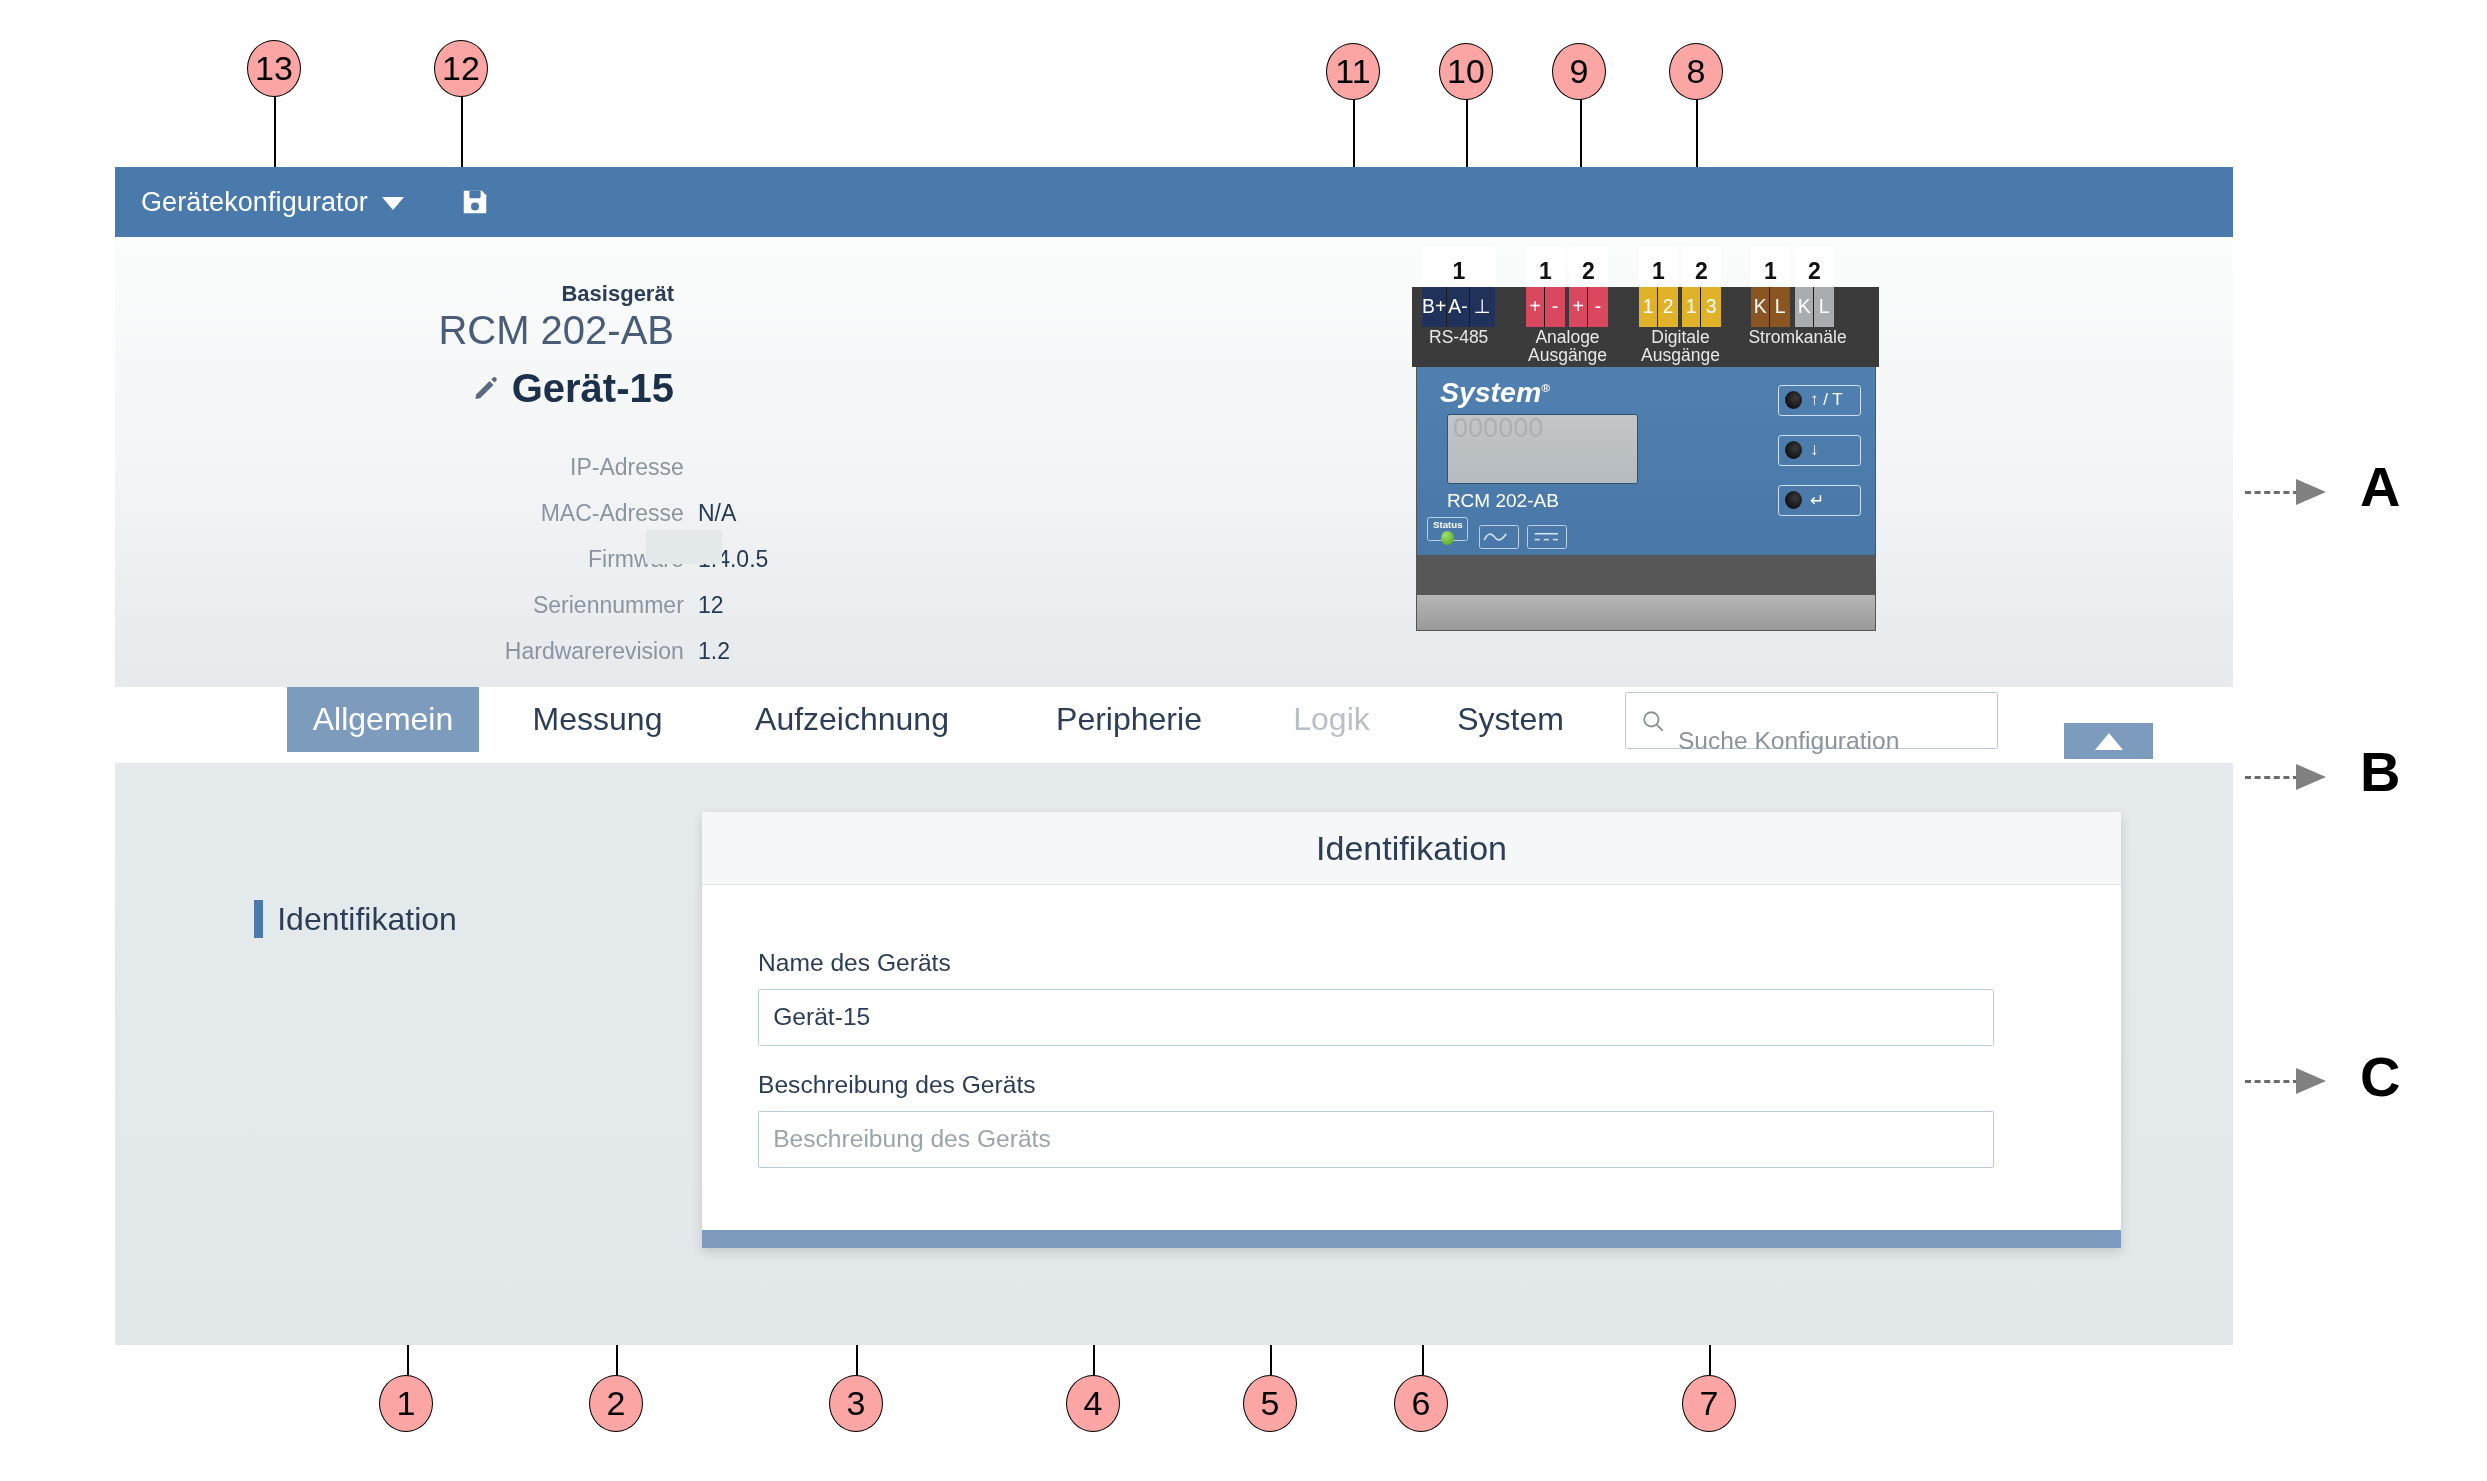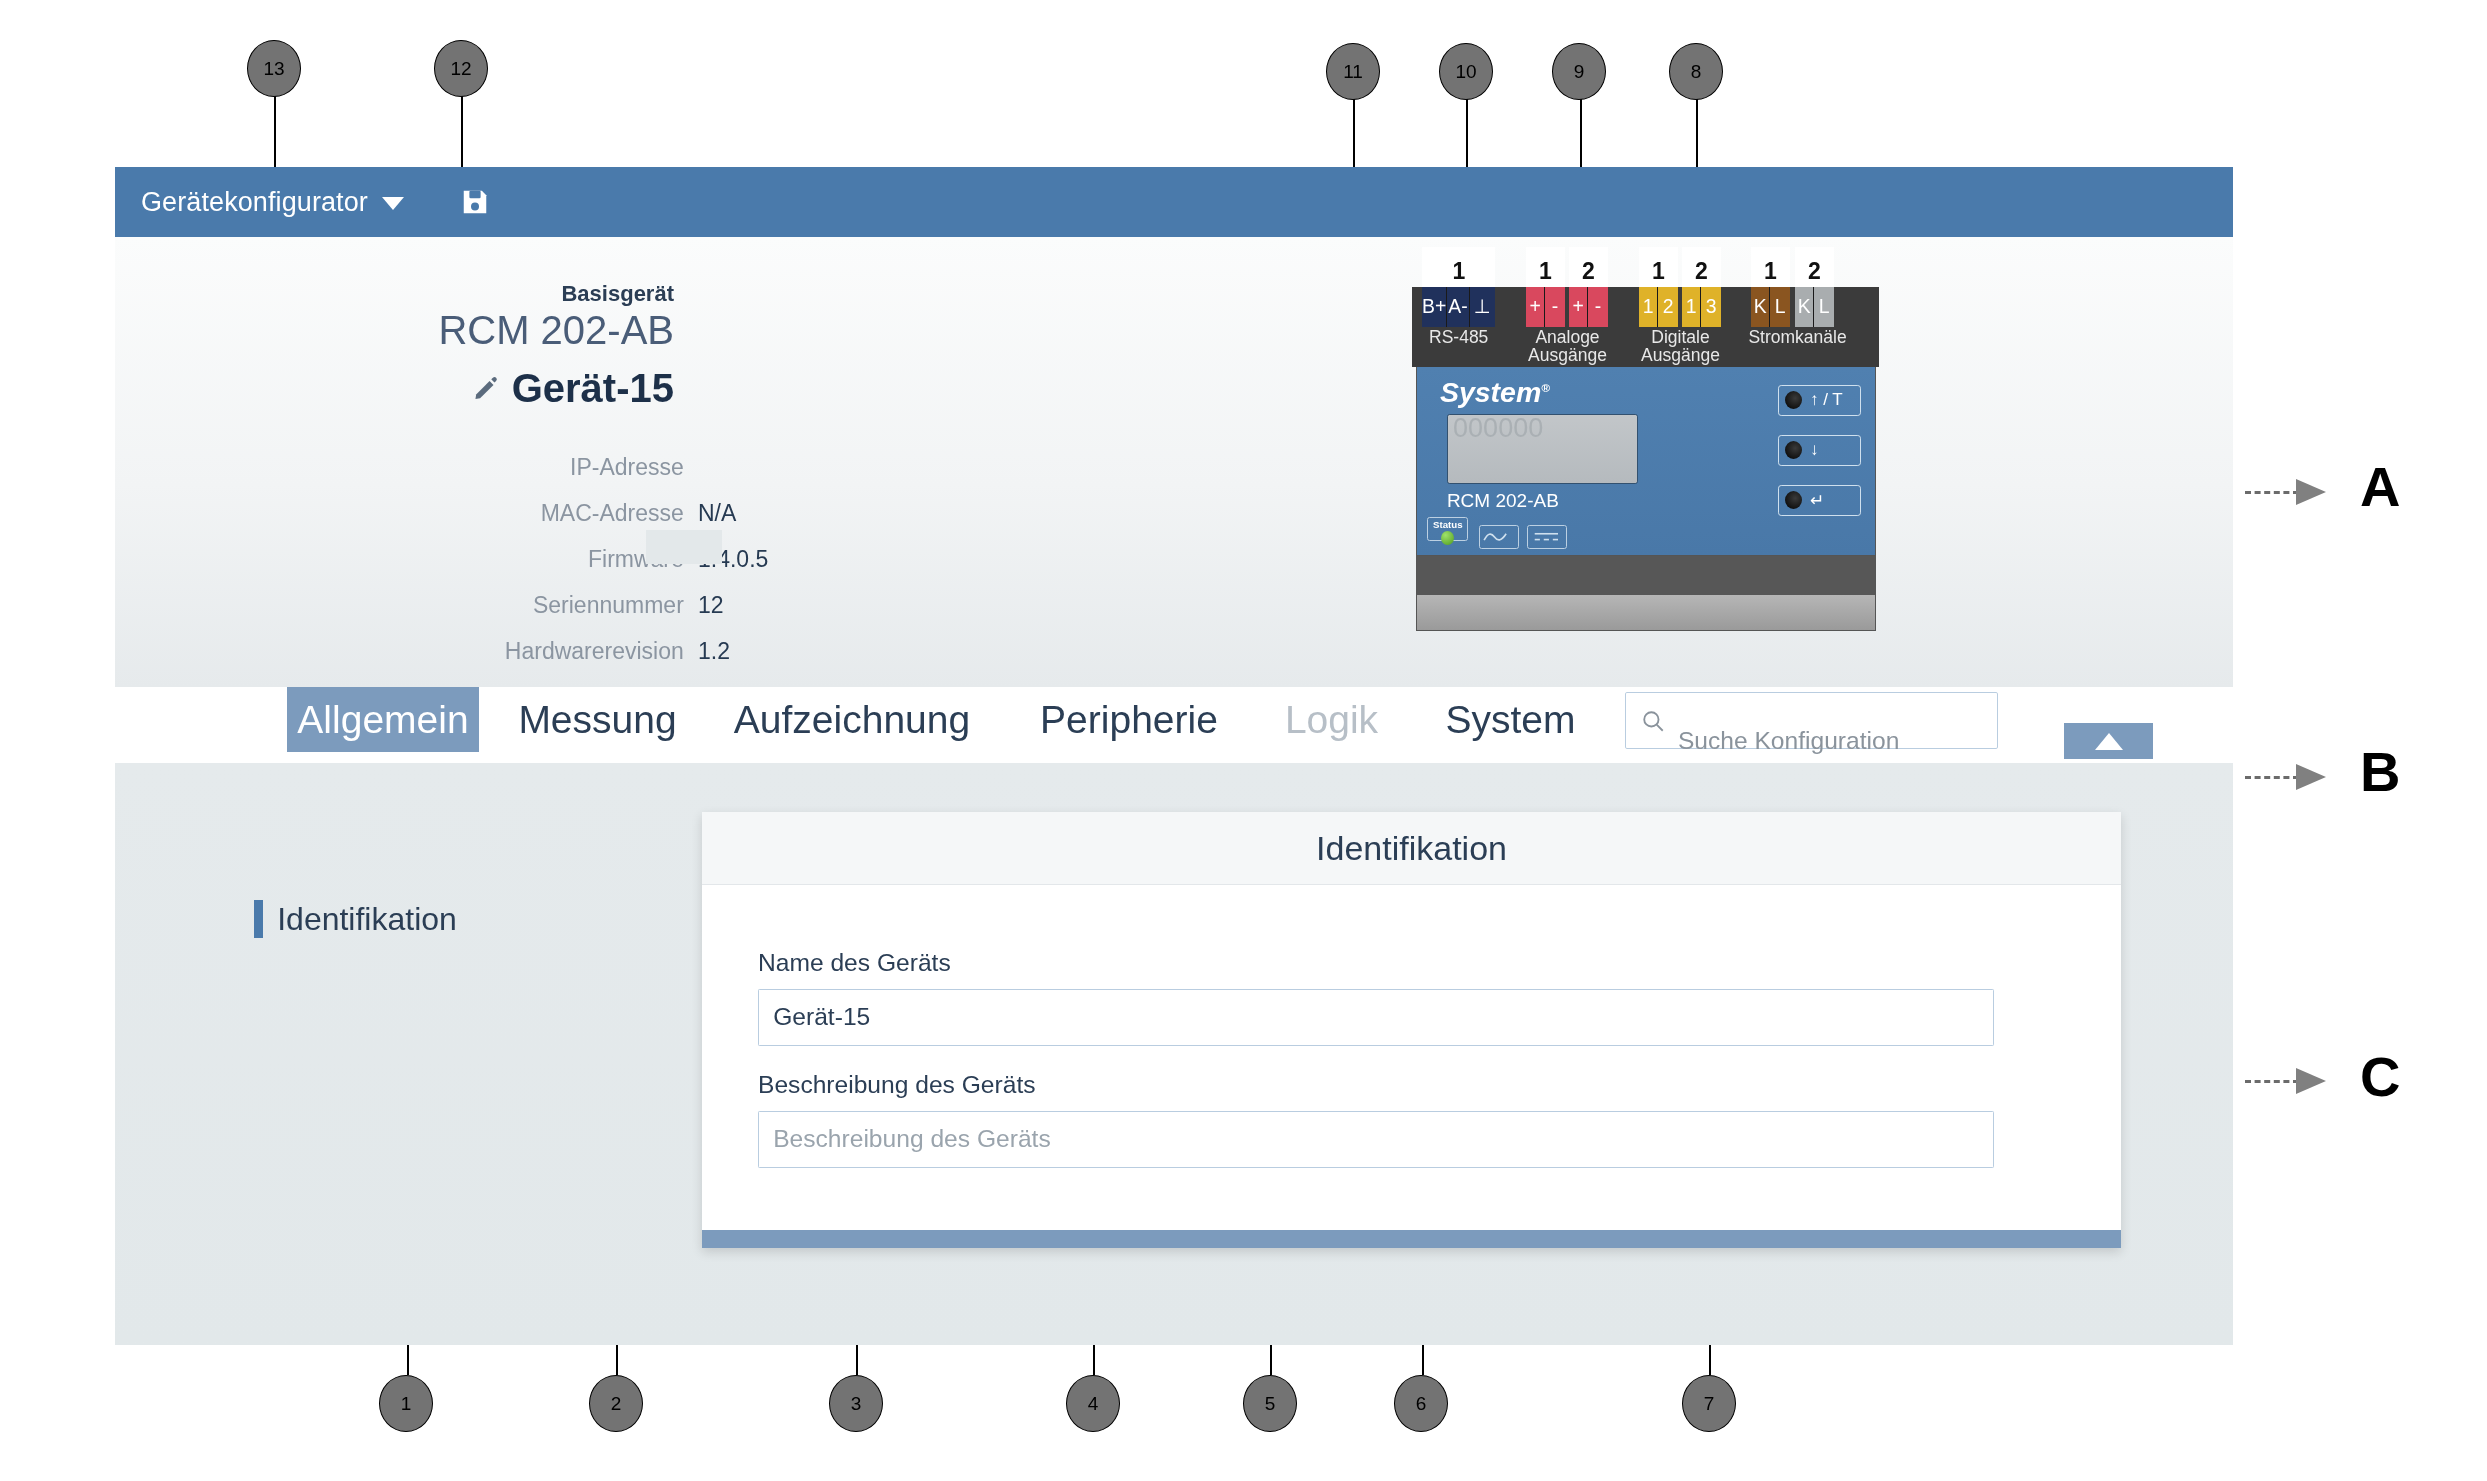--- a/index.html
+++ b/index.html
@@ -8,22 +8,22 @@
     background: #ffffff;
     font-family: "Liberation Sans", sans-serif;
     overflow: hidden;
   }
   #root { position: relative; width: 2487px; height: 1482px; }
 
   
   .leader { position: absolute; width: 1.9px; background: #000; }
   .bubble {
     position: absolute; border: 1.9px solid #000; border-radius: 50%;
-    background: #737373; display: flex; align-items: center; justify-content: center;
-    font-size: 19px; color: #000; font-family: "Liberation Sans", sans-serif;
+    background: #fca5a5; display: flex; align-items: center; justify-content: center;
+    font-size: 34px; color: #000; font-family: "Liberation Sans", sans-serif;
   }
 
   
   .region-box { position: absolute; border: 3.2px dashed #6b6b6b; }
   .region-arrow { position: absolute; display: flex; align-items: center; }
   .region-arrow .dash {
     width: 54px; height: 0; border-top: 3.9px dashed #6b6b6b;
   }
   .region-arrow .head {
     width: 0; height: 0; border-left: 30px solid #808080;
@@ -177,21 +177,21 @@
     border: 1.9px solid #555; border-top: none;
   }
 
   
   .sectionB {
     position: absolute; left: 0; top: 520px; width: 2118px; height: 76px;
     background: #ffffff;
   }
   .tab {
     position: absolute; top: 0; height: 65px; display: flex; align-items: center;
-    justify-content: center; font-size: 39px; color: #2b3e55; font-weight: 300;
+    justify-content: center; font-size: 32px; color: #2b3e55; font-weight: 300;
     font-family: "Liberation Sans", sans-serif; white-space: nowrap;
   }
   .tab.active { background: #7c9bbd; color: #ffffff; }
   .tab.disabled { color: #b7bfc7; }
   .search-wrap {
     position: absolute; left: 1510px; top: 5.2px; width: 373px; height: 57px;
     border: 1.9px solid #b9cde0; background: #fff; border-radius: 1.9px;
     display: flex; align-items: center; padding-left: 14.2px; gap: 11.7px;
   }
   .search-ph {

